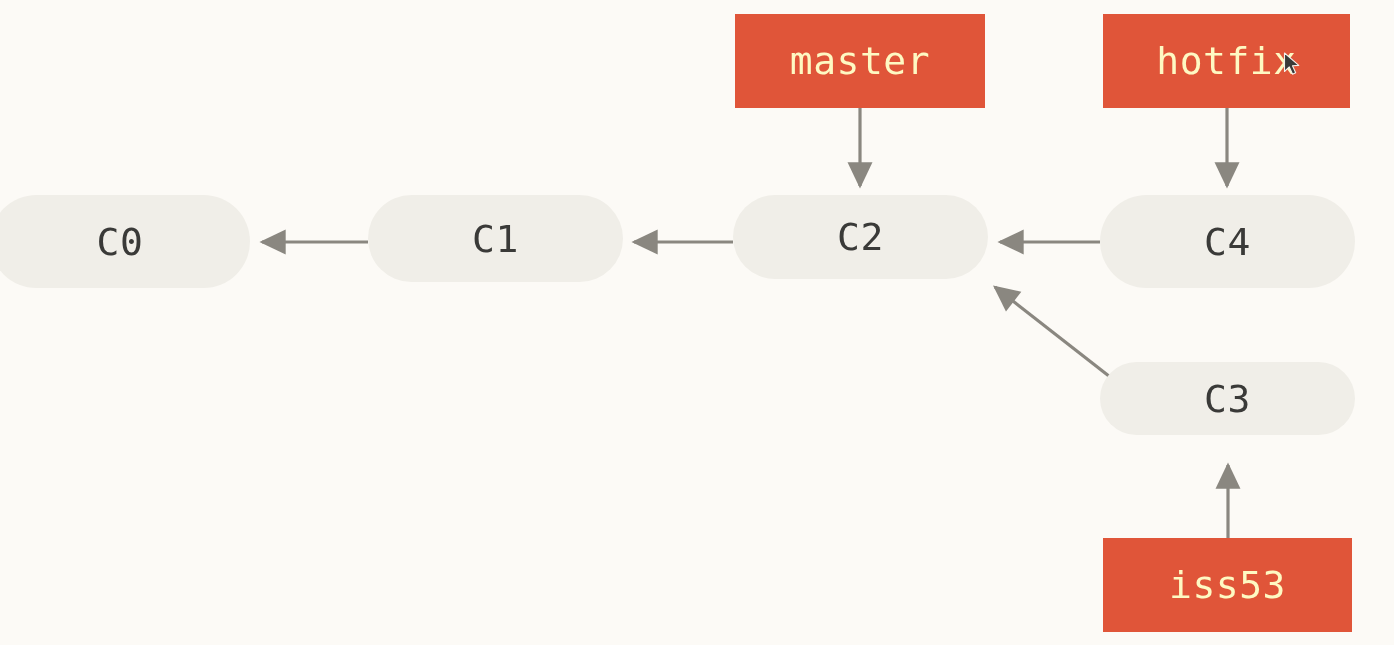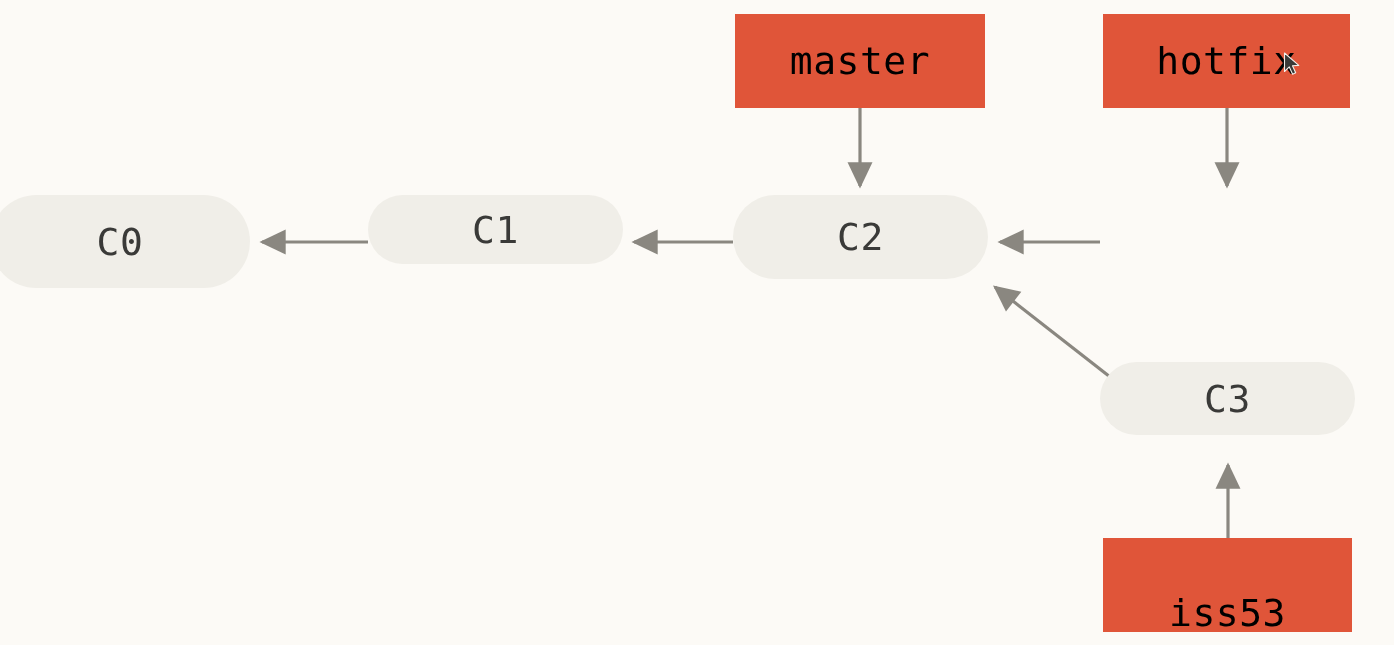--- a/index.html
+++ b/index.html
@@ -39,21 +39,21 @@
   }
   .commit {
     background: #F0EEE8;
     border-radius: 48px;
     color: #3A3A38;
     font-size: 38px;
     letter-spacing: 0.5px;
   }
   .branch {
     background: #E05539;
-    color: #000000;
+    color: #fef9c3;
     font-size: 38px;
     letter-spacing: 0.5px;
   }
   .node-label {
     line-height: 1;
     white-space: nowrap;
   }
   #cursor {
     position: absolute;
     z-index: 5;
@@ -84,42 +84,45 @@
 
     <line x1="1227" y1="108" x2="1227" y2="186" stroke="#8A8780" stroke-width="3.2" marker-end="url(#arrowhead)"></line>
 
     <line x1="1228" y1="538" x2="1228" y2="465" stroke="#8A8780" stroke-width="3.2" marker-end="url(#arrowhead)"></line>
   </svg>
 
   <div class="node commit" style="left:-10px; top:195px; width:260px; height:93px;">
     <span class="node-label">C0</span>
   </div>
 
-  <div class="node commit" style="left:368px; top:195px; width:255px; height:69px;">
+  <div class="node commit" style="left:368px; top:195px; width:255px; height:87px;">
     <span class="node-label">C1</span>
   </div>
 
   <div class="node commit" style="left:733px; top:195px; width:255px; height:84px;">
     <span class="node-label">C2</span>
   </div>
 
   <div class="node commit" style="left:1100px; top:362px; width:255px; height:73px;">
     <span class="node-label">C3</span>
   </div>
 
+  <div class="node commit" style="left:1100px; top:195px; width:255px; height:93px;">
+    <span class="node-label">C4</span>
+  </div>
 
   <div class="node branch" style="left:735px; top:14px; width:250px; height:94px;">
     <span class="node-label">master</span>
   </div>
 
   <div class="node branch" style="left:1103px; top:14px; width:247px; height:94px;">
     <span class="node-label">hotfix</span>
   </div>
 
-  <div class="node branch" style="left:1103px; top:538px; width:249px; height:94px;align-items:flex-end;">
+  <div class="node branch" style="left:1103px; top:538px; width:249px; height:94px;">
     <span class="node-label">iss53</span>
   </div>
 
   <svg id="cursor" style="left:1283px; top:52px;" width="20" height="26" viewBox="0 0 20 26" xmlns="http://www.w3.org/2000/svg">
     <path d="M 1.5 1 L 1.5 19.5 L 6.3 14.9 L 9.6 22.2 L 12.7 20.8 L 9.5 13.7 L 15.8 13.4 Z" fill="#3A3A38" stroke="#F2F0EC" stroke-width="1.1" stroke-linejoin="round"></path>
   </svg>
 
 </div>
 
 </body></html>

